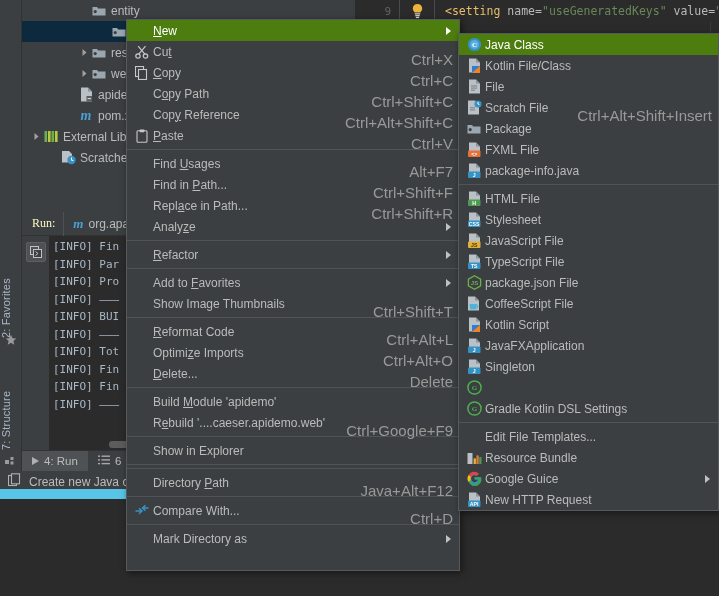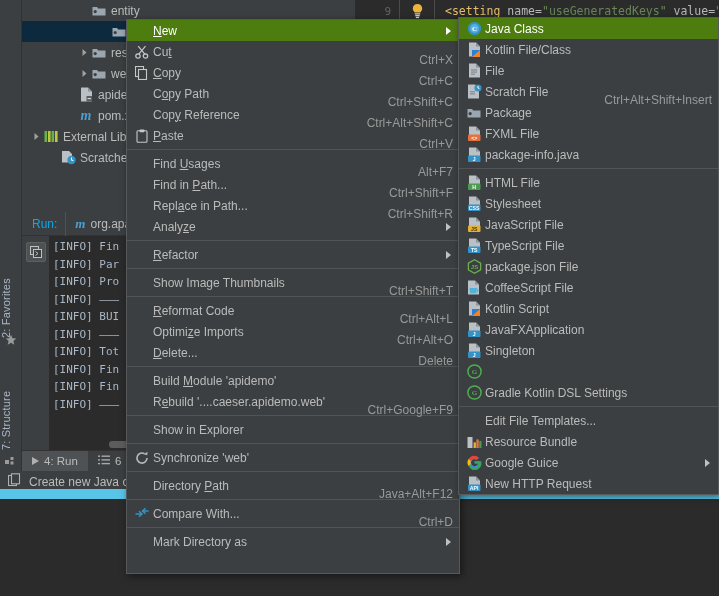--- a/index.html
+++ b/index.html
@@ -91,21 +91,21 @@
 
   
   .run-panel {
     position: absolute; left: 22px; top: 212px; width: 333px; height: 238px;
     background: #3c3f41;
   }
   .run-header {
     height: 24px; display: flex; align-items: center;
     border-bottom: 1px solid #323232; background: #3c3f41;
   }
-  .run-label { color: #0ea5e9; font-size: 12px; padding: 0 8px 0 10px; }
+  .run-label { color: #fef9c3; font-size: 12px; padding: 0 8px 0 10px; font-family: Liberation Serif, serif; }
   .run-hdr-sep { width:1px; height: 24px; background:#4e5254; }
   .run-config { display: flex; align-items: center; gap: 5px; padding-left: 9px; color: #bbbbbb; font-size: 12px; }
   .maven-m { color: #4a9fd4; font-style: italic; font-weight: bold; font-size: 13px; font-family: "Liberation Serif", serif; }
   .run-body { display: flex; height: 214px; }
   .run-toolbar {
     width: 27px; background: #3c3f41; padding-top: 6px;
     display: flex; flex-direction: column; align-items: center;
   }
   .tb-btn {
     width: 20px; height: 20px; background: #4e5254; border: 1px solid #5e6060;
@@ -156,34 +156,34 @@
     background: #2b2b2b;
   }
 
   
   .menu {
     position: absolute; background: #3c3f41;
     border: 1px solid #565a5c; box-shadow: 2px 2px 7px rgba(0,0,0,.5);
     padding: 0; z-index: 50;
   }
   .menu-main { left: 126px; top: 19px; width: 334px; }
-  .menu-sub  { left: 458px; top: 17px; width: 261px; z-index: 60; }
+  .menu-sub  { left: 458px; top: 33px; width: 261px; z-index: 60; }
 
   .mi {
     position: relative; display: flex; align-items: center;
     height: 21px; padding: 0 6px 0 0; color: #bbbbbb; font-size: 12px;
     white-space: nowrap;
   }
   .mi.sel { background: #4d7c0f; color: #ffffff; }
   .mi-ic {
     width: 22px; min-width: 22px; height: 16px; margin-left: 4px;
     display: inline-flex; align-items: center; justify-content: center;
   }
   .mi-txt { flex: 1; overflow: hidden; }
-  .mi-key { color: #999999; font-size: 12px; padding-left: 14px; margin-top: 16px; }
+  .mi-key { color: #999999; font-size: 15px; padding-left: 14px; margin-top: 16px; }
   .mi-arrow {
     width: 0; height: 0; margin-left: 10px; margin-right: 2px;
     border-left: 5px solid #c0c0c0;
     border-top: 4px solid transparent; border-bottom: 4px solid transparent;
   }
   .mi.sel .mi-arrow { border-left-color: #ffffff; }
   .msep { height: 1px; background: #515456; margin: 3px 0; }
   .u { text-decoration: underline; }
 </style>
 </head>
@@ -490,20 +490,25 @@
         </div>
         <div class="msep"></div>
         <div class="mi">
           <span class="mi-ic"></span>
           <span class="mi-txt"><span class="u">R</span>efactor</span>
           <span class="mi-arrow"></span>
         </div>
         <div class="msep"></div>
         <div class="mi">
           <span class="mi-ic"></span>
+          <span class="mi-txt">Add to <span class="u">F</span>avorites</span>
+          <span class="mi-arrow"></span>
+        </div>
+        <div class="mi">
+          <span class="mi-ic"></span>
           <span class="mi-txt">Show Image Thumbnails</span>
           <span class="mi-key">Ctrl+Shift+T</span>
         </div>
         <div class="msep"></div>
         <div class="mi">
           <span class="mi-ic"></span>
           <span class="mi-txt"><span class="u">R</span>eformat Code</span>
           <span class="mi-key">Ctrl+Alt+L</span>
         </div>
         <div class="mi">
@@ -525,29 +530,20 @@
           <span class="mi-ic"></span>
           <span class="mi-txt">R<span class="u">e</span>build '....caeser.apidemo.web'</span>
           <span class="mi-key">Ctrl+Google+F9</span>
         </div>
         <div class="msep"></div>
         <div class="mi">
           <span class="mi-ic"></span>
           <span class="mi-txt">Show in Explorer</span>
         </div>
         <div class="msep"></div>
-        <div class="mi">
-          <span class="mi-ic">
-            <svg width="14" height="14" viewBox="0 0 14 14">
-              <path d="M12 7 A5 5 0 1 1 9.6 2.8" fill="none" stroke="#b8b8b8" stroke-width="1.6"></path>
-         <path d="M12.6 0.8 L12.2 4.2 L8.8 3.2 Z" fill="#b8b8b8"></path>
-            </svg>
-          </span>
-          <span class="mi-txt">Synchronize 'web'</span>
-        </div>
         <div class="msep"></div>
         <div class="mi">
           <span class="mi-ic"></span>
           <span class="mi-txt">Directory <span class="u">P</span>ath</span>
           <span class="mi-key">Java+Alt+F12</span>
         </div>
         <div class="msep"></div>
         <div class="mi">
           <span class="mi-ic">
             <svg width="14" height="14" viewBox="0 0 14 14">

